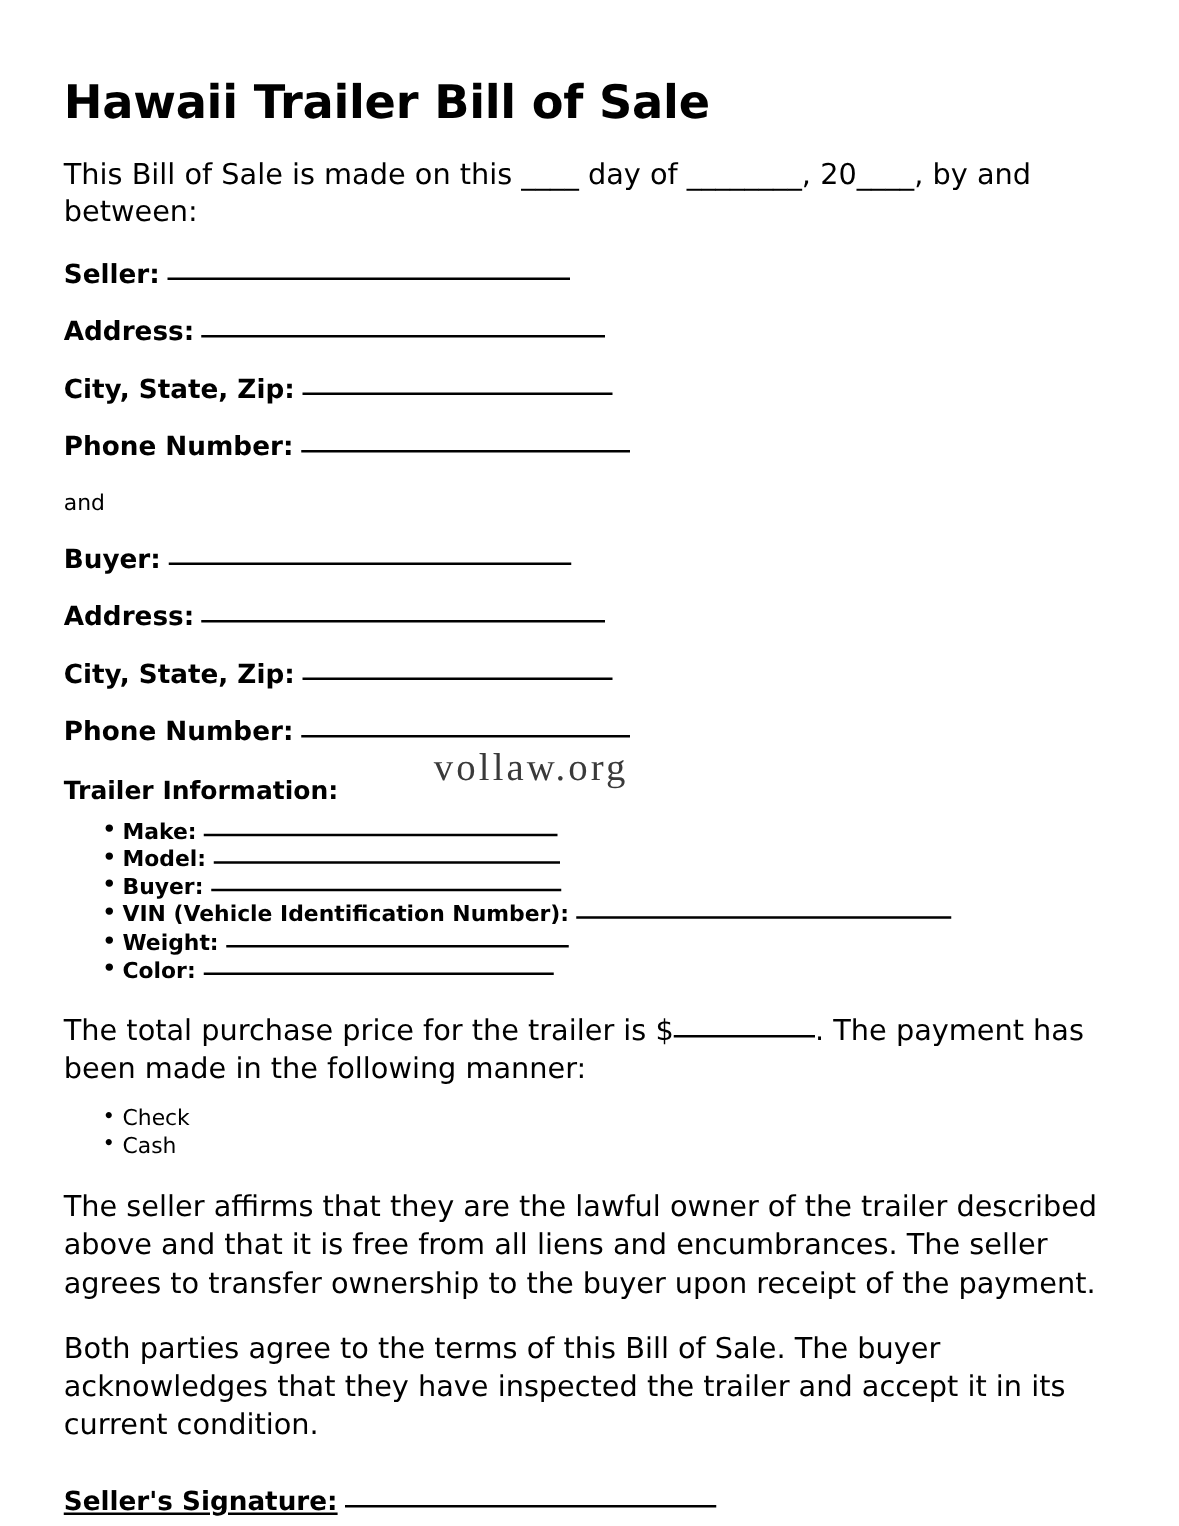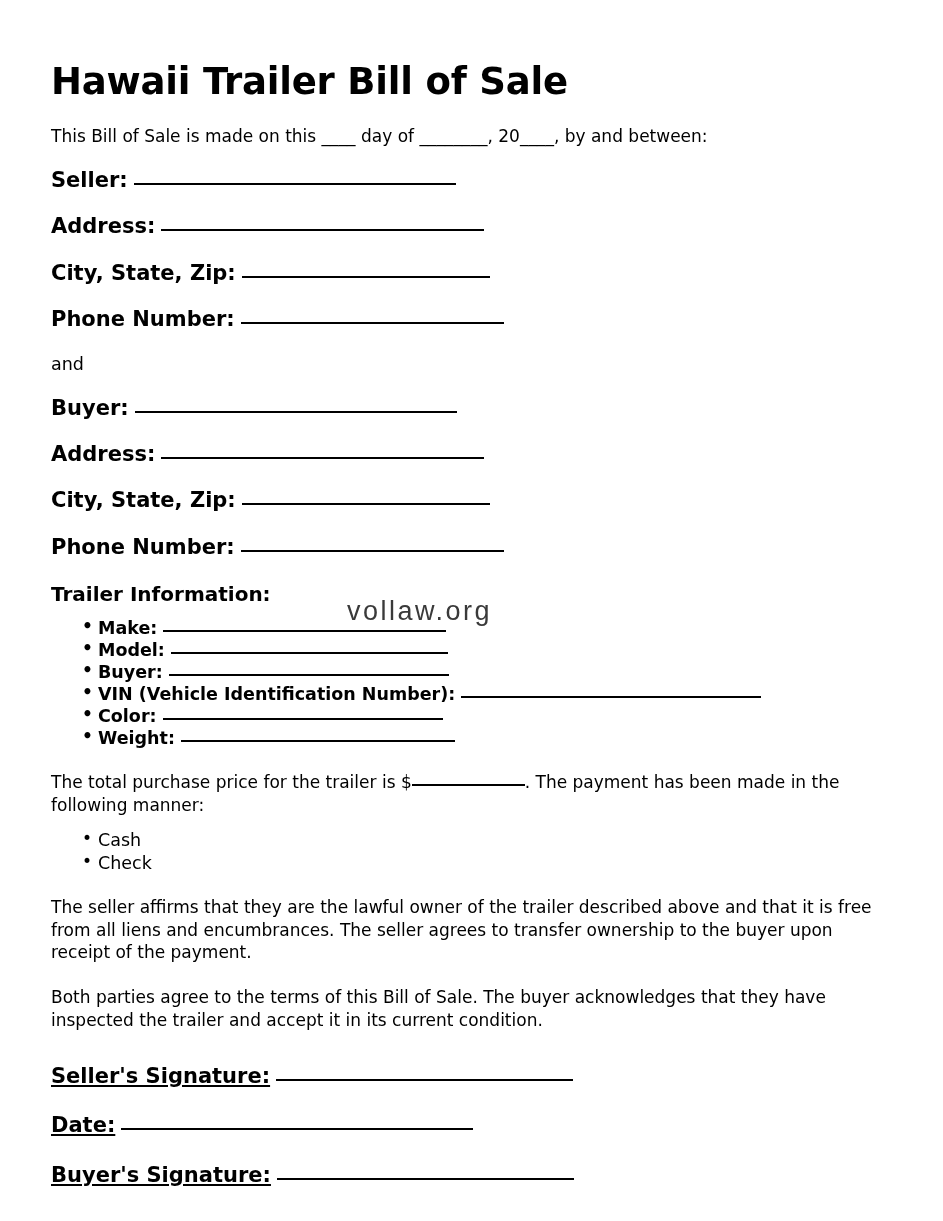--- a/index.html
+++ b/index.html
@@ -28,21 +28,21 @@
     font-size: 37px;
     font-weight: bold;
     letter-spacing: -0.2px;
     margin: 0;
     padding-top: 62px;
     line-height: 1.1;
   }
 
   
   .para {
-    font-size: 17px;
+    font-size: 23px;
     line-height: 1.33;
     margin: 0;
     padding-top: 22px;
     max-width: 842px;
   }
   .para.tight { padding-top: 20px; }
 
   
   .field {
     font-size: 21px;
@@ -144,22 +144,22 @@
     border-bottom: 2px solid #000;
     vertical-align: 2px;
     width: 113px;
   }
 
   
   .watermark {
     position: absolute;
     left: 347px;
     top: 596px;
-    font-family: Liberation Sans, sans-serif;
-    font-size: 27px;
+    font-family: Liberation Serif, serif;
+    font-size: 31px;
     letter-spacing: 2.5px;
     color: #3a3a3a;
     white-space: nowrap;
     pointer-events: none;
   }
 
   
   .sig-block { padding-top: 9px; text-decoration: underline; }
   .sig-block .field { padding-top: 24px; }
 </style>
@@ -207,31 +207,31 @@
   </p>
 
 
   <p class="section-head">Trailer Information:</p>
 
   <ul class="bullets bold">
     <li><span>Make:</span><span class="rule w-make"></span></li>
     <li><span>Model:</span><span class="rule w-model"></span></li>
     <li><span>Buyer:</span><span class="rule w-year"></span></li>
     <li><span>VIN (Vehicle Identification Number):</span><span class="rule w-vin"></span></li>
+    <li><span>Weight:</span><span class="rule w-weight"></span></li>
     <li><span>Color:</span><span class="rule w-color"></span></li>
-    <li><span>Weight:</span><span class="rule w-weight"></span></li>
   </ul>
 
   <p class="para">
     <span>The total purchase price for the trailer is $</span><span class="inline-blank"></span><span>. The payment has been made in the following manner:</span>
   </p>
 
   <ul class="payment">
+    <li><span>Check</span></li>
     <li><span>Cash</span></li>
-    <li><span>Check</span></li>
   </ul>
 
   <p class="para">The seller affirms that they are the lawful owner of the trailer described above and that it is free from all liens and encumbrances. The seller agrees to transfer ownership to the buyer upon receipt of the payment.</p>
 
   <p class="para">Both parties agree to the terms of this Bill of Sale. The buyer acknowledges that they have inspected the trailer and accept it in its current condition.</p>
 
   <div class="sig-block">
     <p class="field">
       <span class="label">Seller's Signature:</span><span class="rule w-sig"></span>
     </p>

